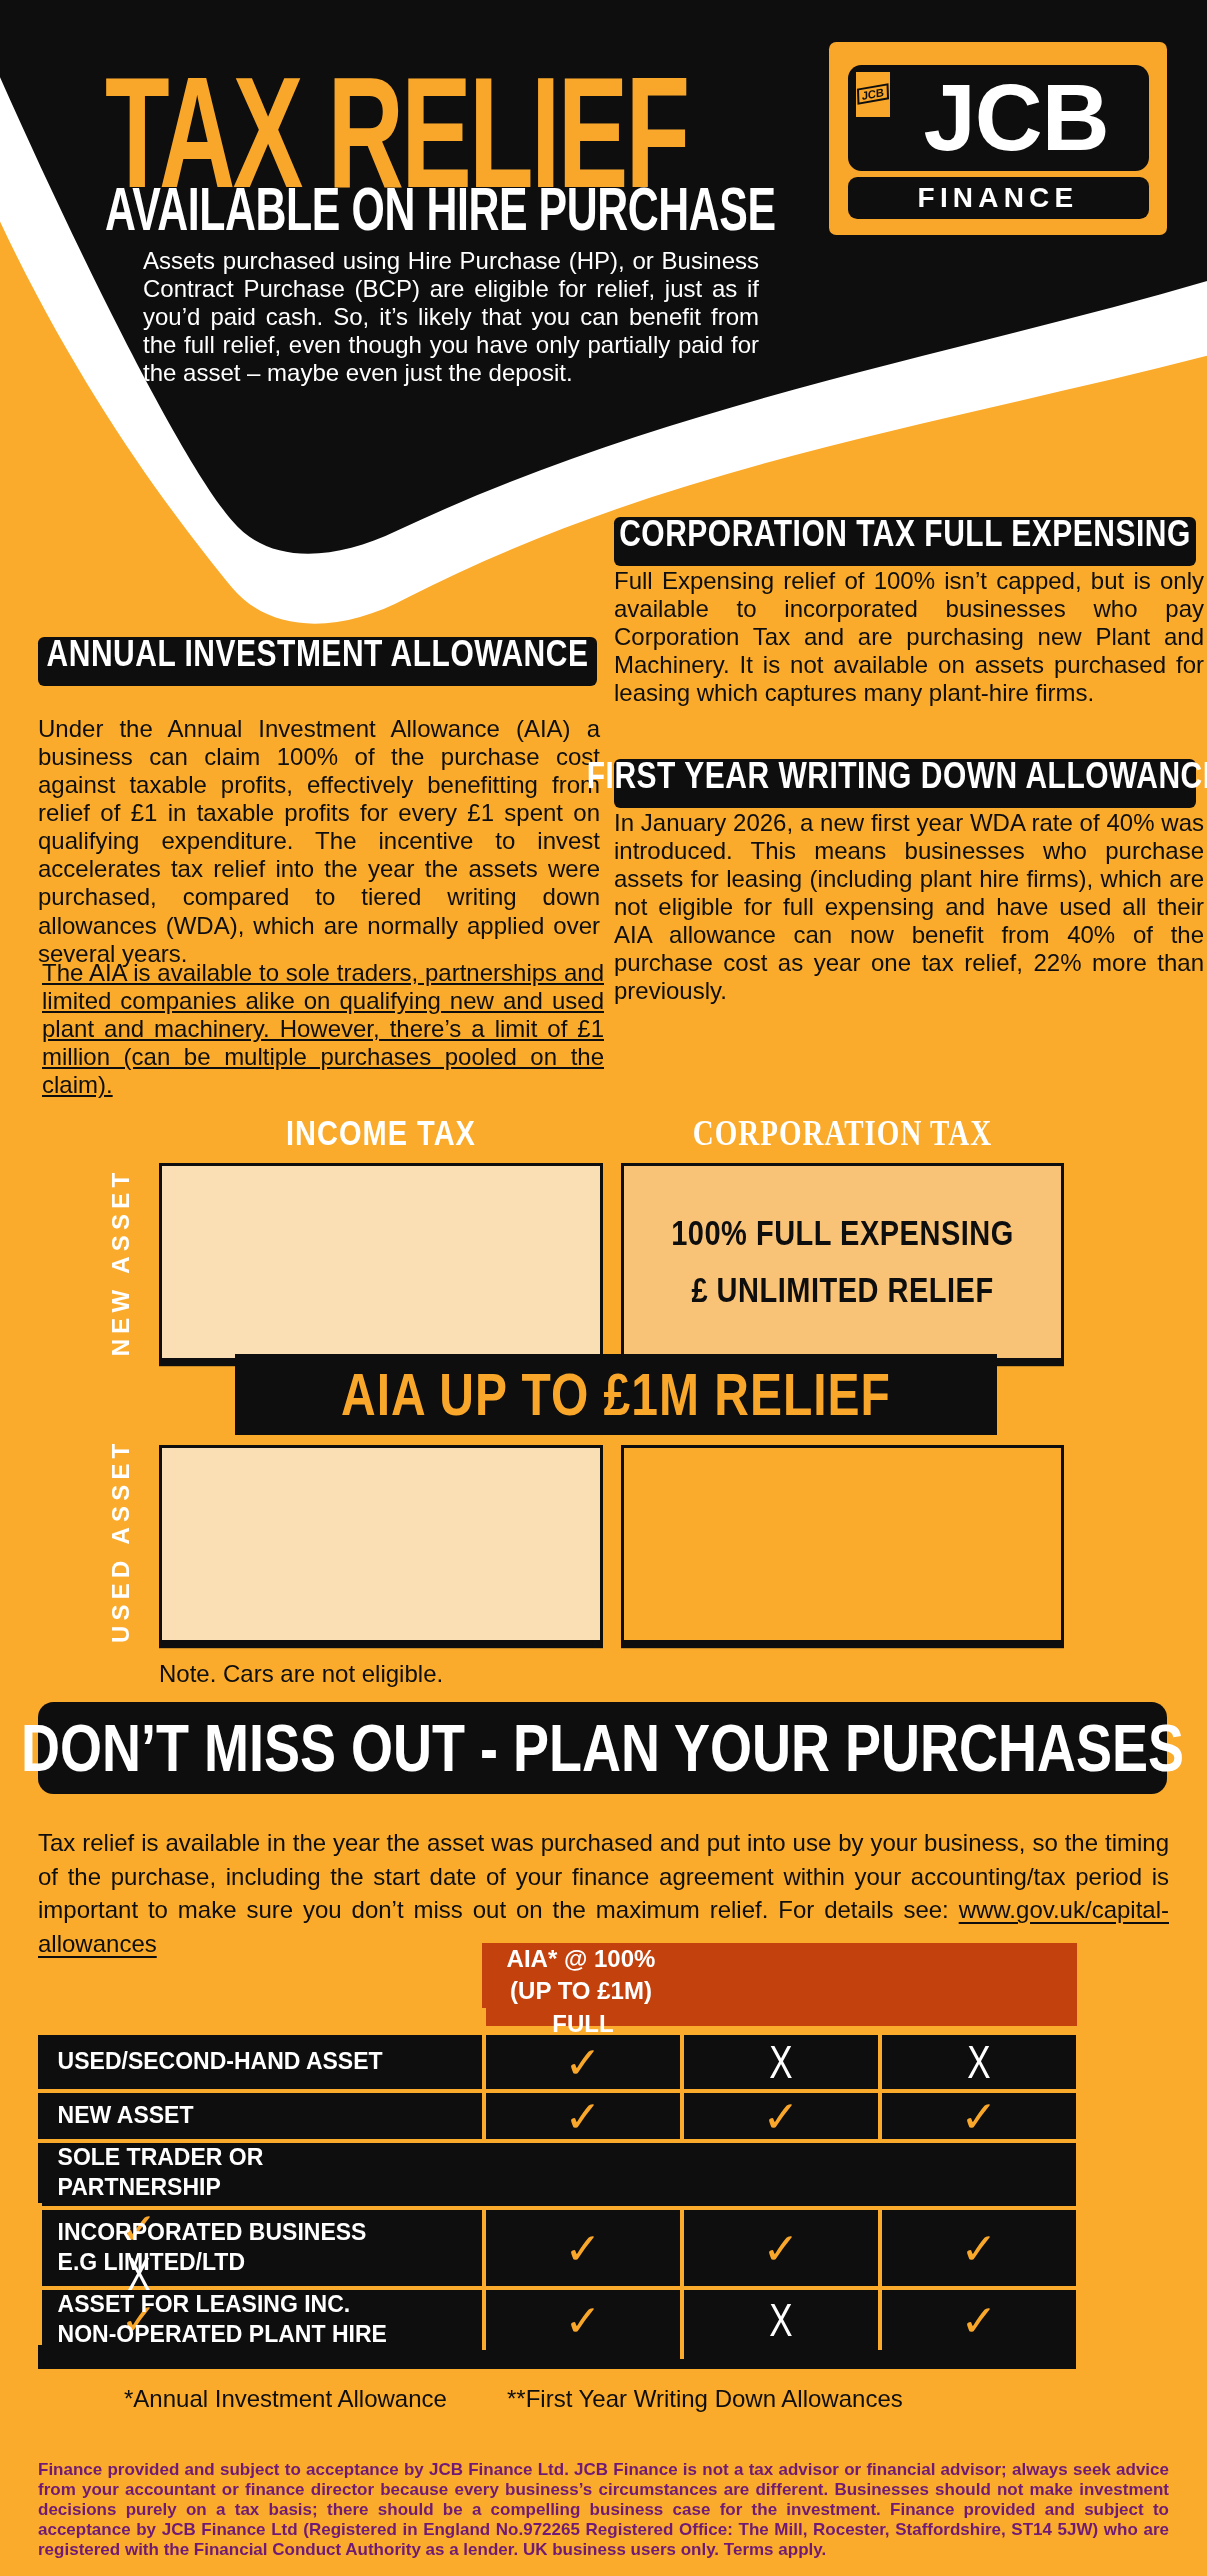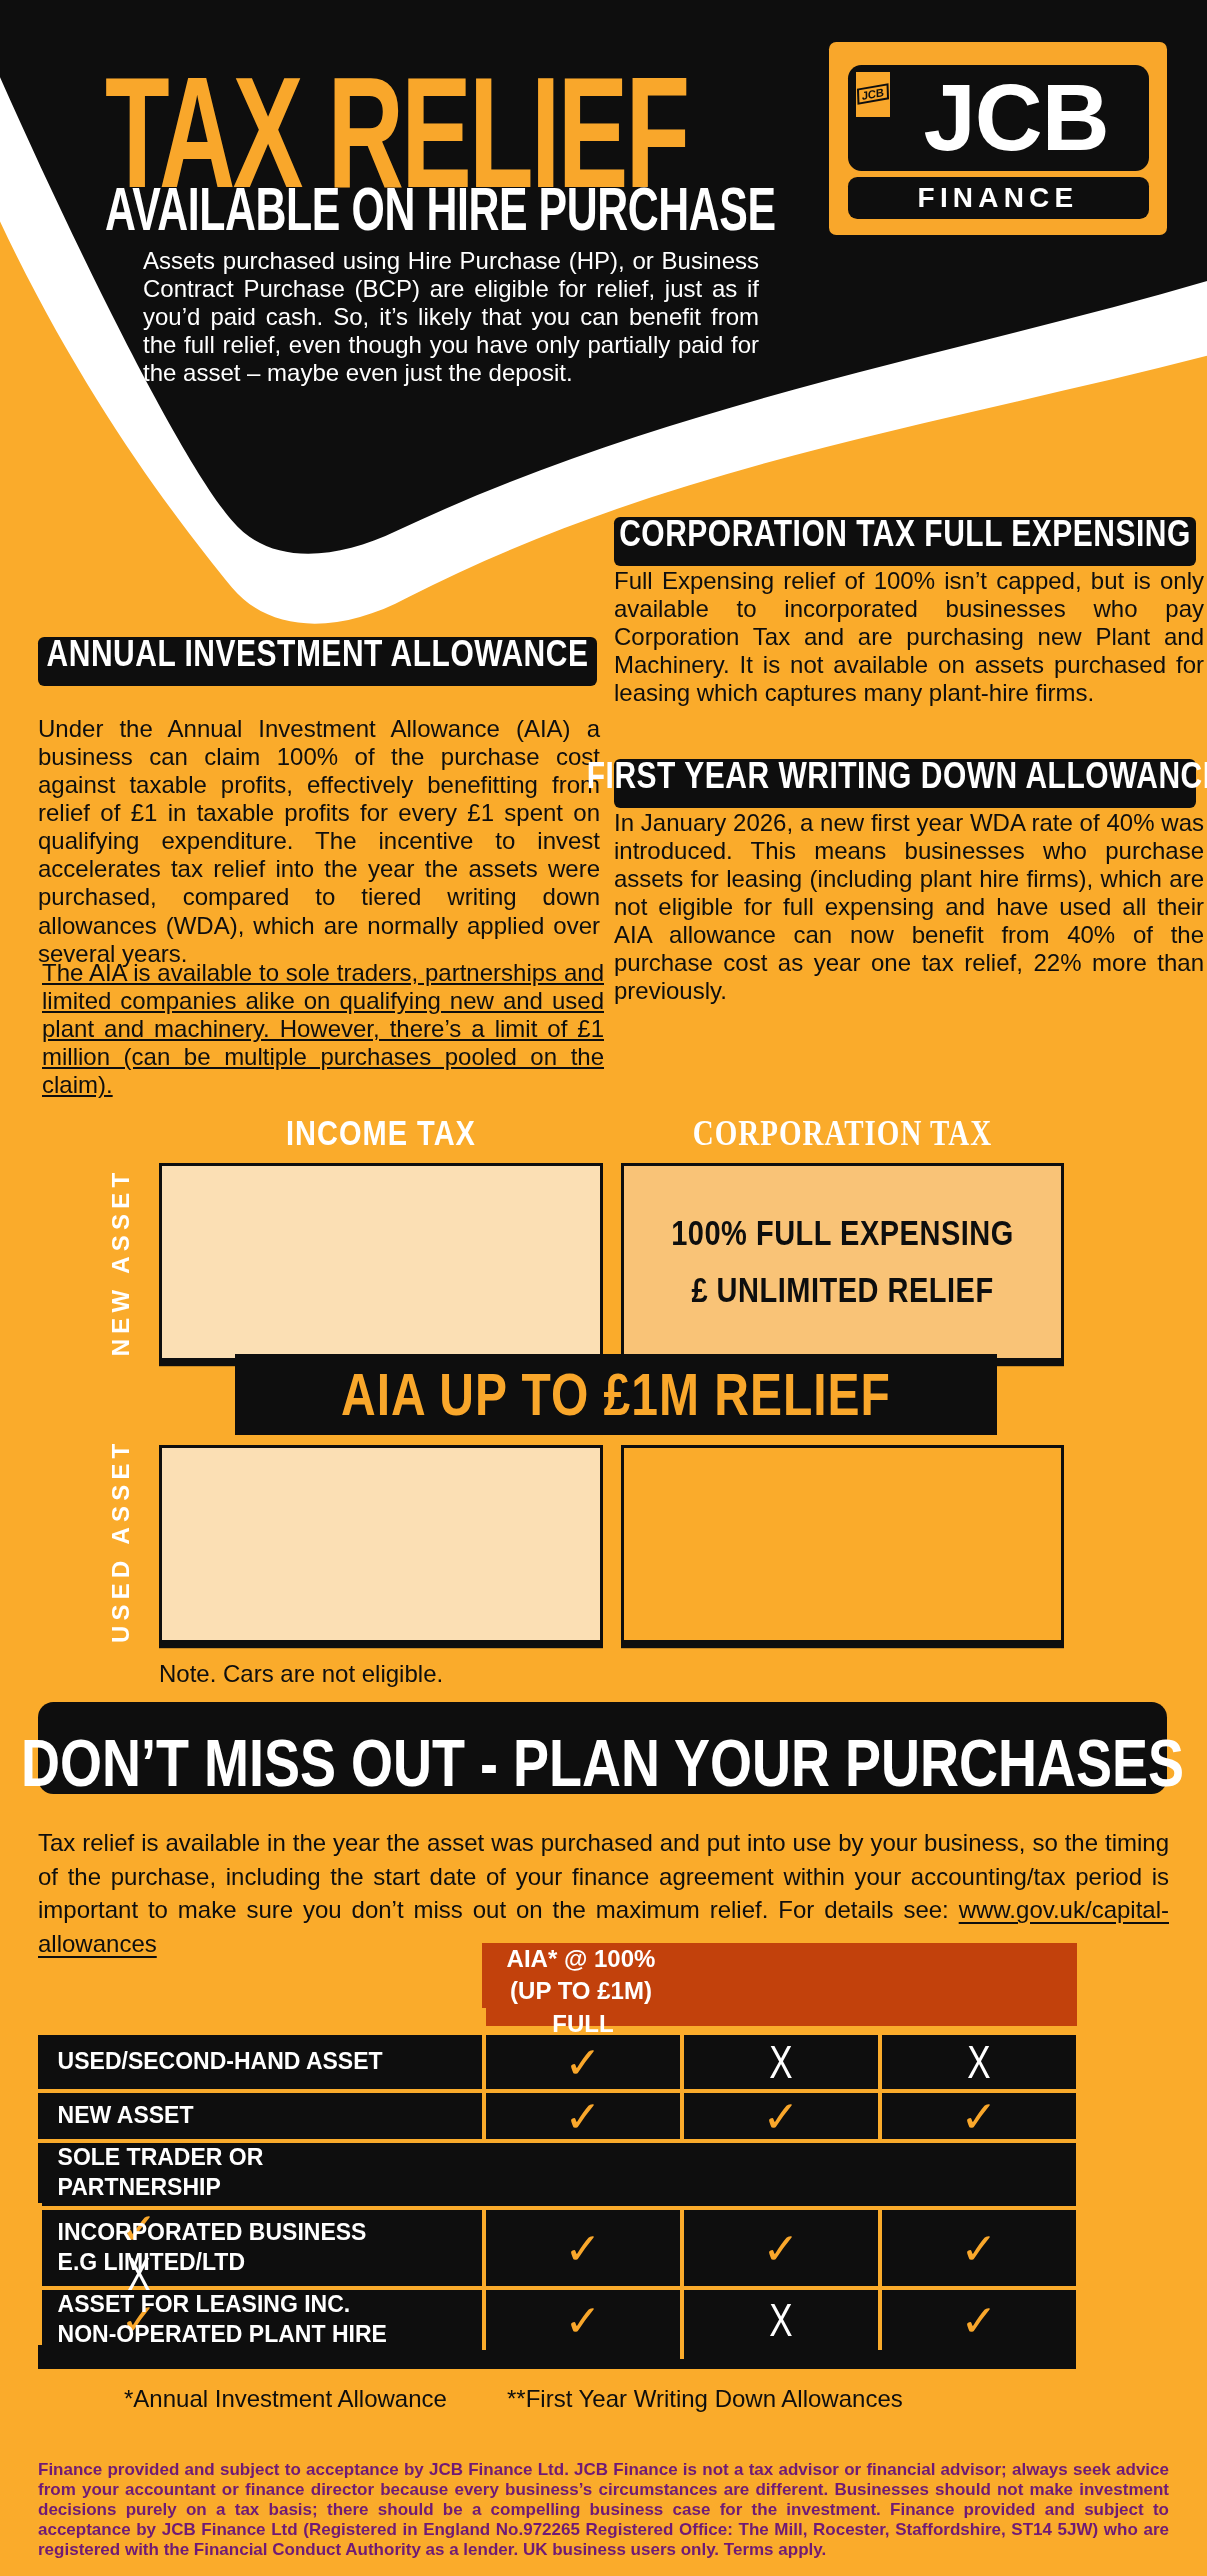--- a/index.html
+++ b/index.html
@@ -36,21 +36,21 @@
   .colhead{color:#fff;font-weight:bold;text-align:center;}
   .colhead .cond{font-size:29px;letter-spacing:1px;}
   .vlabel{color:#fff;font-weight:bold;font-size:24px;letter-spacing:5.2px;text-align:center;
     transform:rotate(-90deg);transform-origin:left top;line-height:36px;white-space:nowrap;}
   .fe-text{font-weight:bold;color:#0e0e0e;text-align:center;}
   .fe-text .cond{font-size:29px;letter-spacing:0.5px;}
   .aia-banner{background:#0e0e0e;display:flex;align-items:center;justify-content:center;}
   .aia-banner .cond{color:#F9A72B;font-weight:bold;font-size:48px;letter-spacing:1px;}
   .note{font-size:24px;color:#0e0e0e;}
   
-  .cta{background:#0e0e0e;border-radius:15.5px;display:flex;align-items:flex-end;justify-content:center;}
+  .cta{background:#0e0e0e;border-radius:15.5px;display:flex;align-items:center;justify-content:center;}
   .cta .cond{color:#fff;font-weight:bold;font-size:54px;letter-spacing:0;white-space:nowrap;}
   .cta-para{font-size:24px;line-height:1.4;text-align:justify;color:#0e0e0e;}
   .link{color:#0e0e0e;text-decoration:underline;text-underline-offset:4.1px;}
   
   .thead{background:#c2410c;display:flex;flex-direction:column;}
   .thcell{color:#fff;font-weight:bold;text-align:center;font-size:24px;line-height:1.35;
     white-space:pre-line;display:flex;align-items:center;justify-content:center;box-sizing:border-box;}
   .thcell + .thcell{border-left:4.1px solid #FAAB2B;}
   .tbody{background:#0e0e0e;}
   .trow{display:flex;box-sizing:border-box;}

